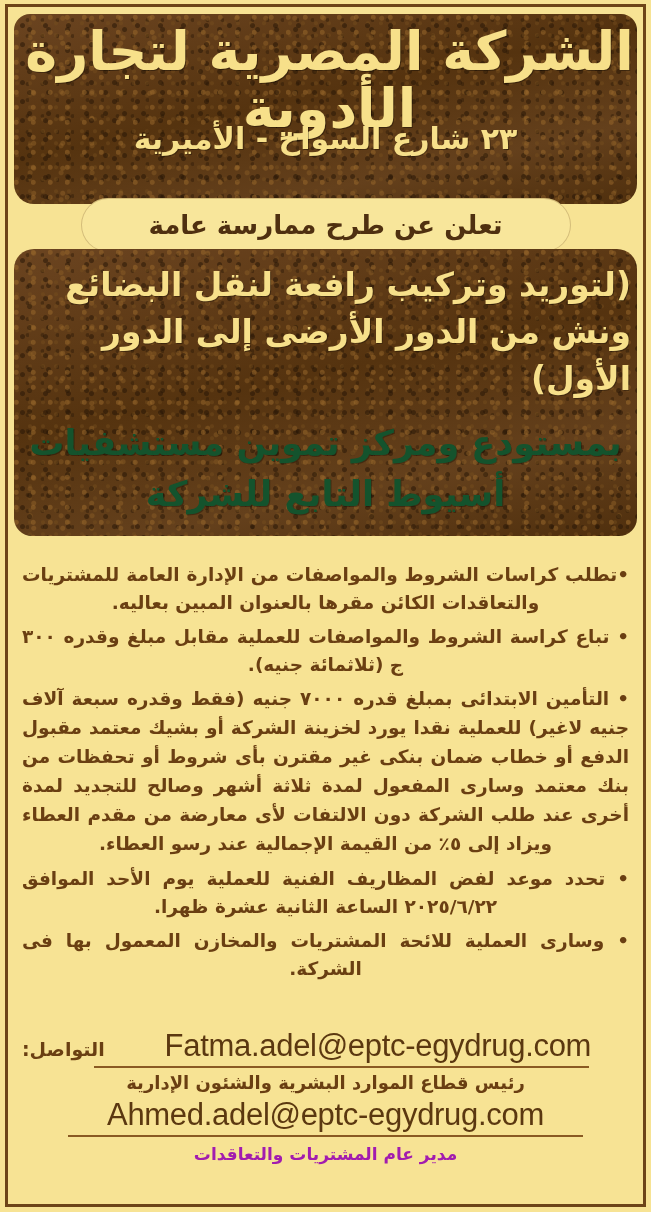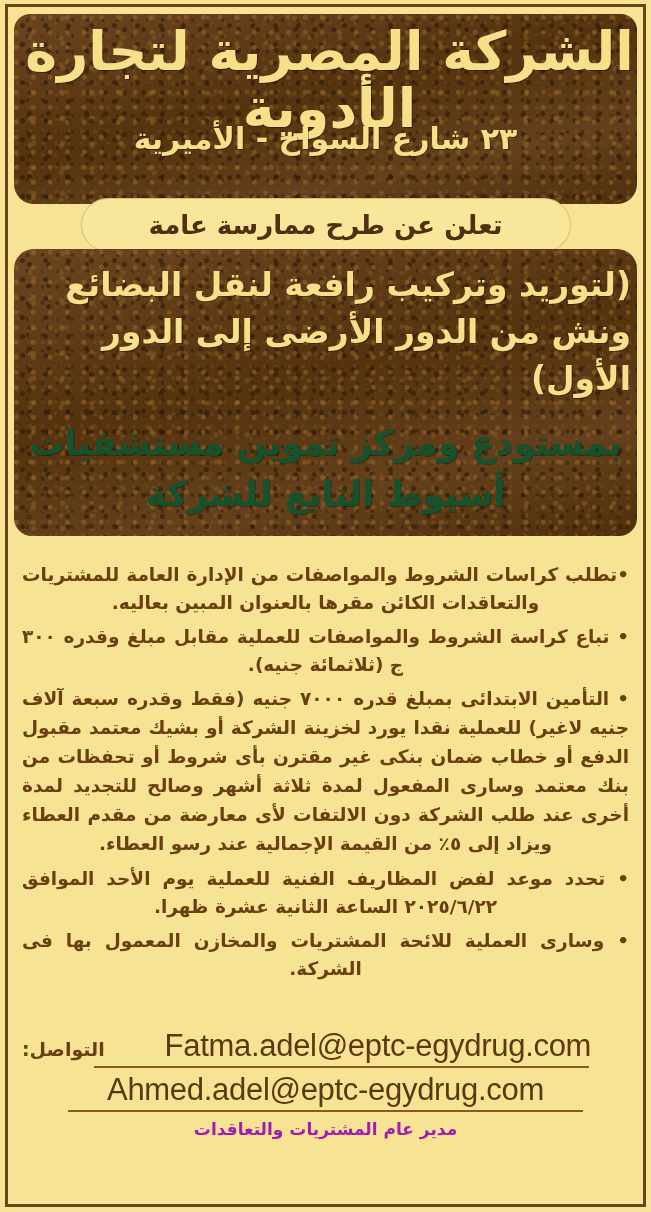--- a/index.html
+++ b/index.html
@@ -266,20 +266,21 @@
 
   <div class="contact-block">
 
     <div class="contact-row">
       <div class="email">Fatma.adel@eptc-egydrug.com</div>
       <div class="contact-label">التواصل:</div>
     </div>
 
     <div class="rule"></div>
 
+    <div class="signature">رئيس قطاع الموارد البشرية والشئون الإدارية</div>
 
     <div class="email2">Ahmed.adel@eptc-egydrug.com</div>
 
     <div class="rule2"></div>
 
     <div class="signature2">مدير عام المشتريات والتعاقدات</div>
   </div>
 
 </div>
 

